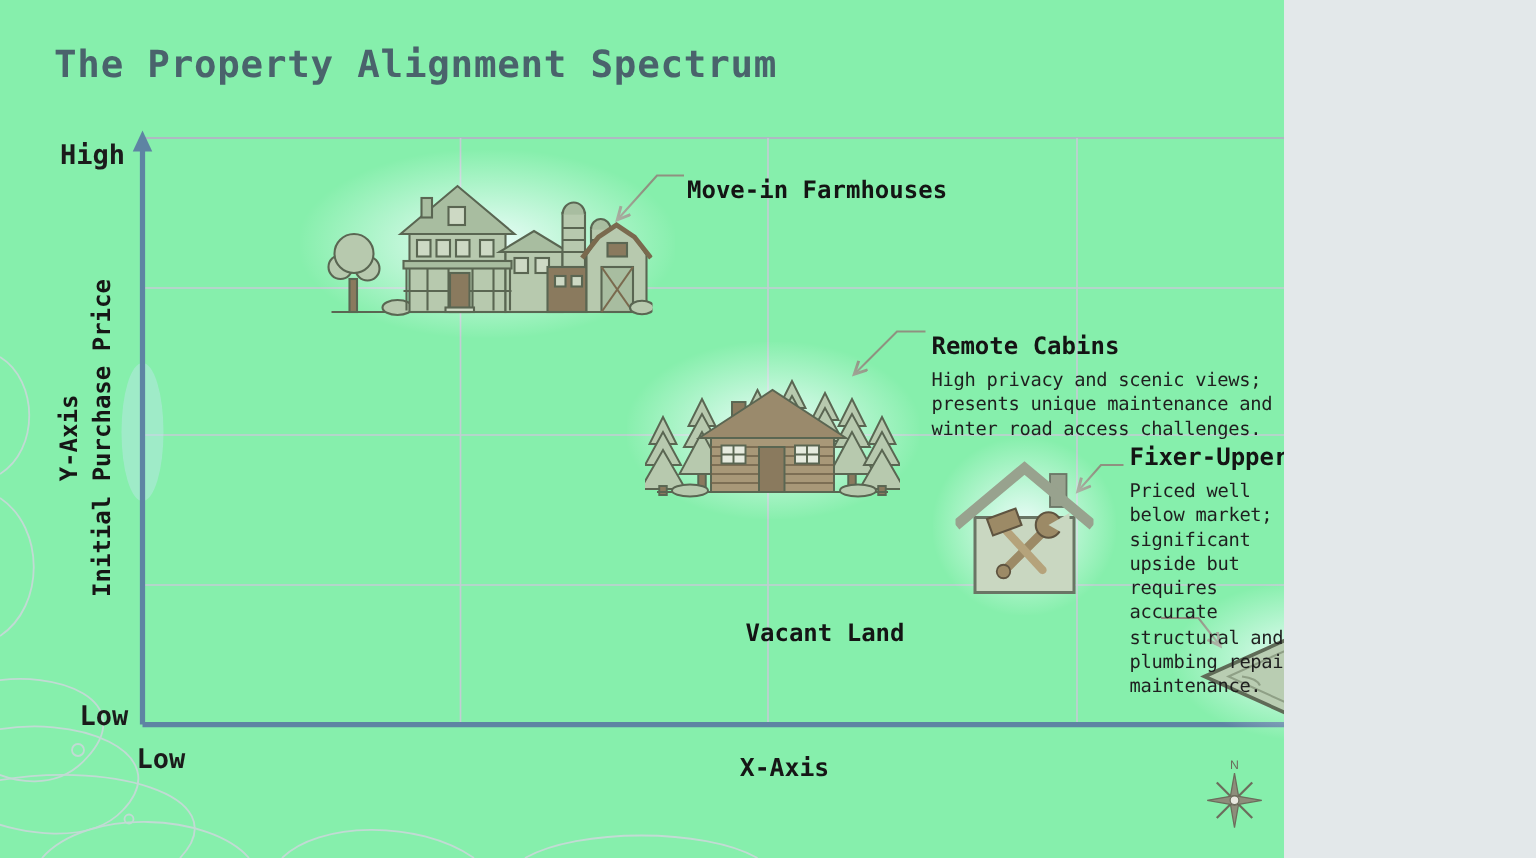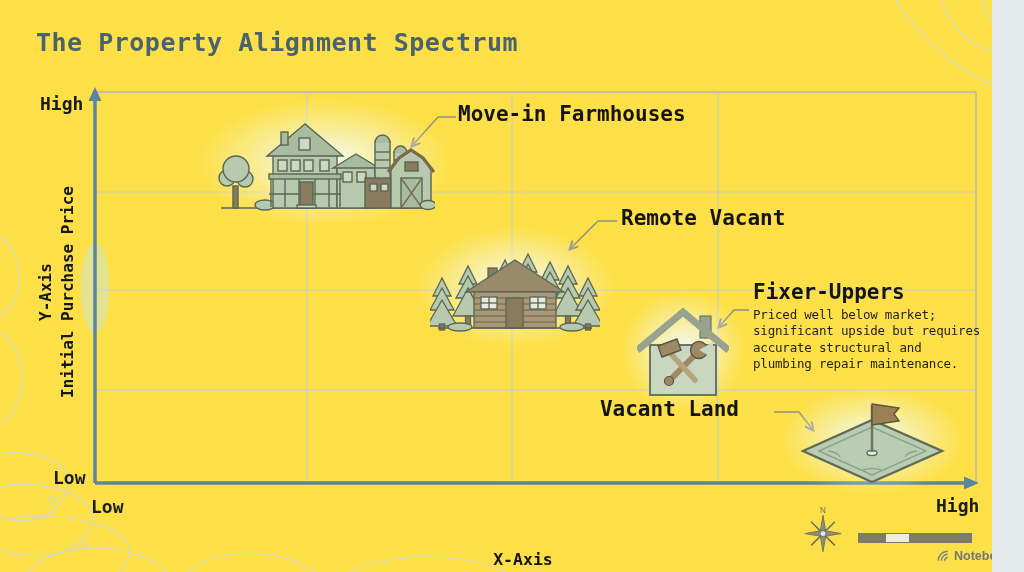--- a/index.html
+++ b/index.html
@@ -1,38 +1,38 @@
 <!DOCTYPE html>
 <html><head>
 <meta charset="utf-8">
 <style>
   html,body{margin:0;padding:0;background:#e3e8ea;}
-  #canvas{position:relative;width:992px;height:572px;background:#fde047;overflow:hidden;
+  #canvas{position:relative;width:856px;height:572px;background:#86efac;overflow:hidden;
           font-family:"DejaVu Sans Mono","Liberation Mono",monospace;color:#1d1d1d;}
   .abs{position:absolute;}
   svg{display:block;}
   
   #title{left:36px;top:28px;font-size:25px;font-weight:bold;color:#4a636c;letter-spacing:.5px;white-space:nowrap;}
   
   .axlbl{font-size:18px;font-weight:bold;color:#1b1b1b;white-space:nowrap;}
   #y-high{left:40px;top:93px;}
   #y-low{left:53px;top:467px;}
   #x-low{left:91px;top:496px;}
   #x-high{left:936px;top:495px;}
   
   #y-title{left:-72px;top:269px;width:260px;height:46px;transform:rotate(-90deg);
            text-align:center;font-size:16px;font-weight:bold;line-height:22px;color:#161616;}
   #y-title span{display:block;white-space:nowrap;}
   
   #x-title{left:343px;top:500px;width:360px;text-align:center;font-size:16.5px;font-weight:bold;
-           line-height:23px;color:#161616;margin-top:48px;}
+           line-height:23px;color:#161616;}
   #x-title span{display:block;white-space:nowrap;}
   
   .entry{position:absolute;}
-  .entry h3{margin:0 0 5px 0;font-size:21px;font-weight:bold;color:#141414;line-height:19px;white-space:nowrap;}
+  .entry h3{margin:12px 0 5px 0;font-size:16px;font-weight:bold;color:#141414;line-height:19px;white-space:nowrap;}
   .entry p{margin:0;font-size:12.5px;line-height:16.3px;font-weight:500;color:#1f1f1f;
            white-space:pre-line;letter-spacing:-0.2px;}
   #entry-0{left:458px;top:105px;}
   #entry-1{left:621px;top:209px;}
   #entry-2{left:753px;top:283px;}
   #entry-3{right:253px;top:400px;text-align:right;}
   
   .glow{position:absolute;background:radial-gradient(ellipse at center,rgba(242,253,254,.95) 0%,rgba(242,253,254,0) 72%);}
   
   #scalebar{left:858px;top:533px;width:112px;height:8px;border:1.5px solid #7c7c6a;
@@ -277,21 +277,24 @@
     <span>Initial Purchase Price</span>
   </div>
   <div id="x-title" class="abs">
     <span>X-Axis</span>
   </div>
 
   <div id="entry-0" class="entry">
     <h3>Move-in Farmhouses</h3>
   </div>
   <div id="entry-1" class="entry">
-    <h3>Remote Vacant</h3>
+    <h3>Remote Cabins</h3>
+    <p>High privacy and scenic views;
+presents unique maintenance and
+winter road access challenges.</p>
   </div>
   <div id="entry-2" class="entry">
     <h3>Fixer-Uppers</h3>
     <p>Priced well below market;
 significant upside but requires
 accurate structural and
 plumbing repair maintenance.</p>
   </div>
   <div id="entry-3" class="entry">
     <h3>Vacant Land</h3>

